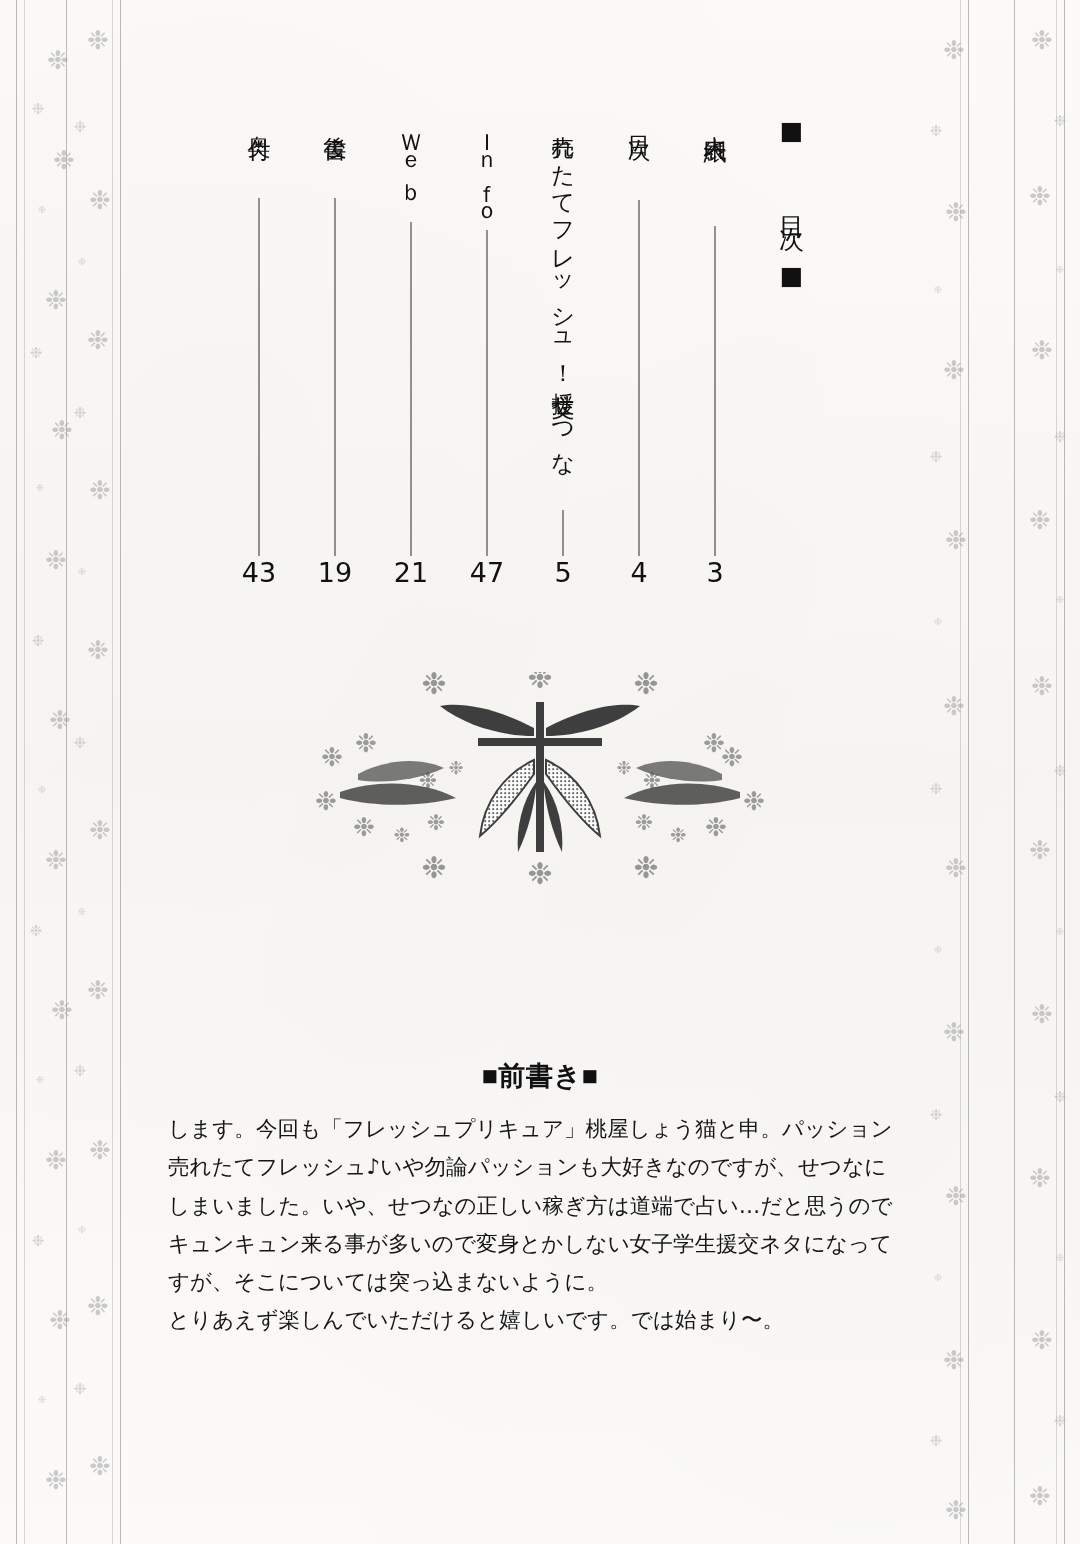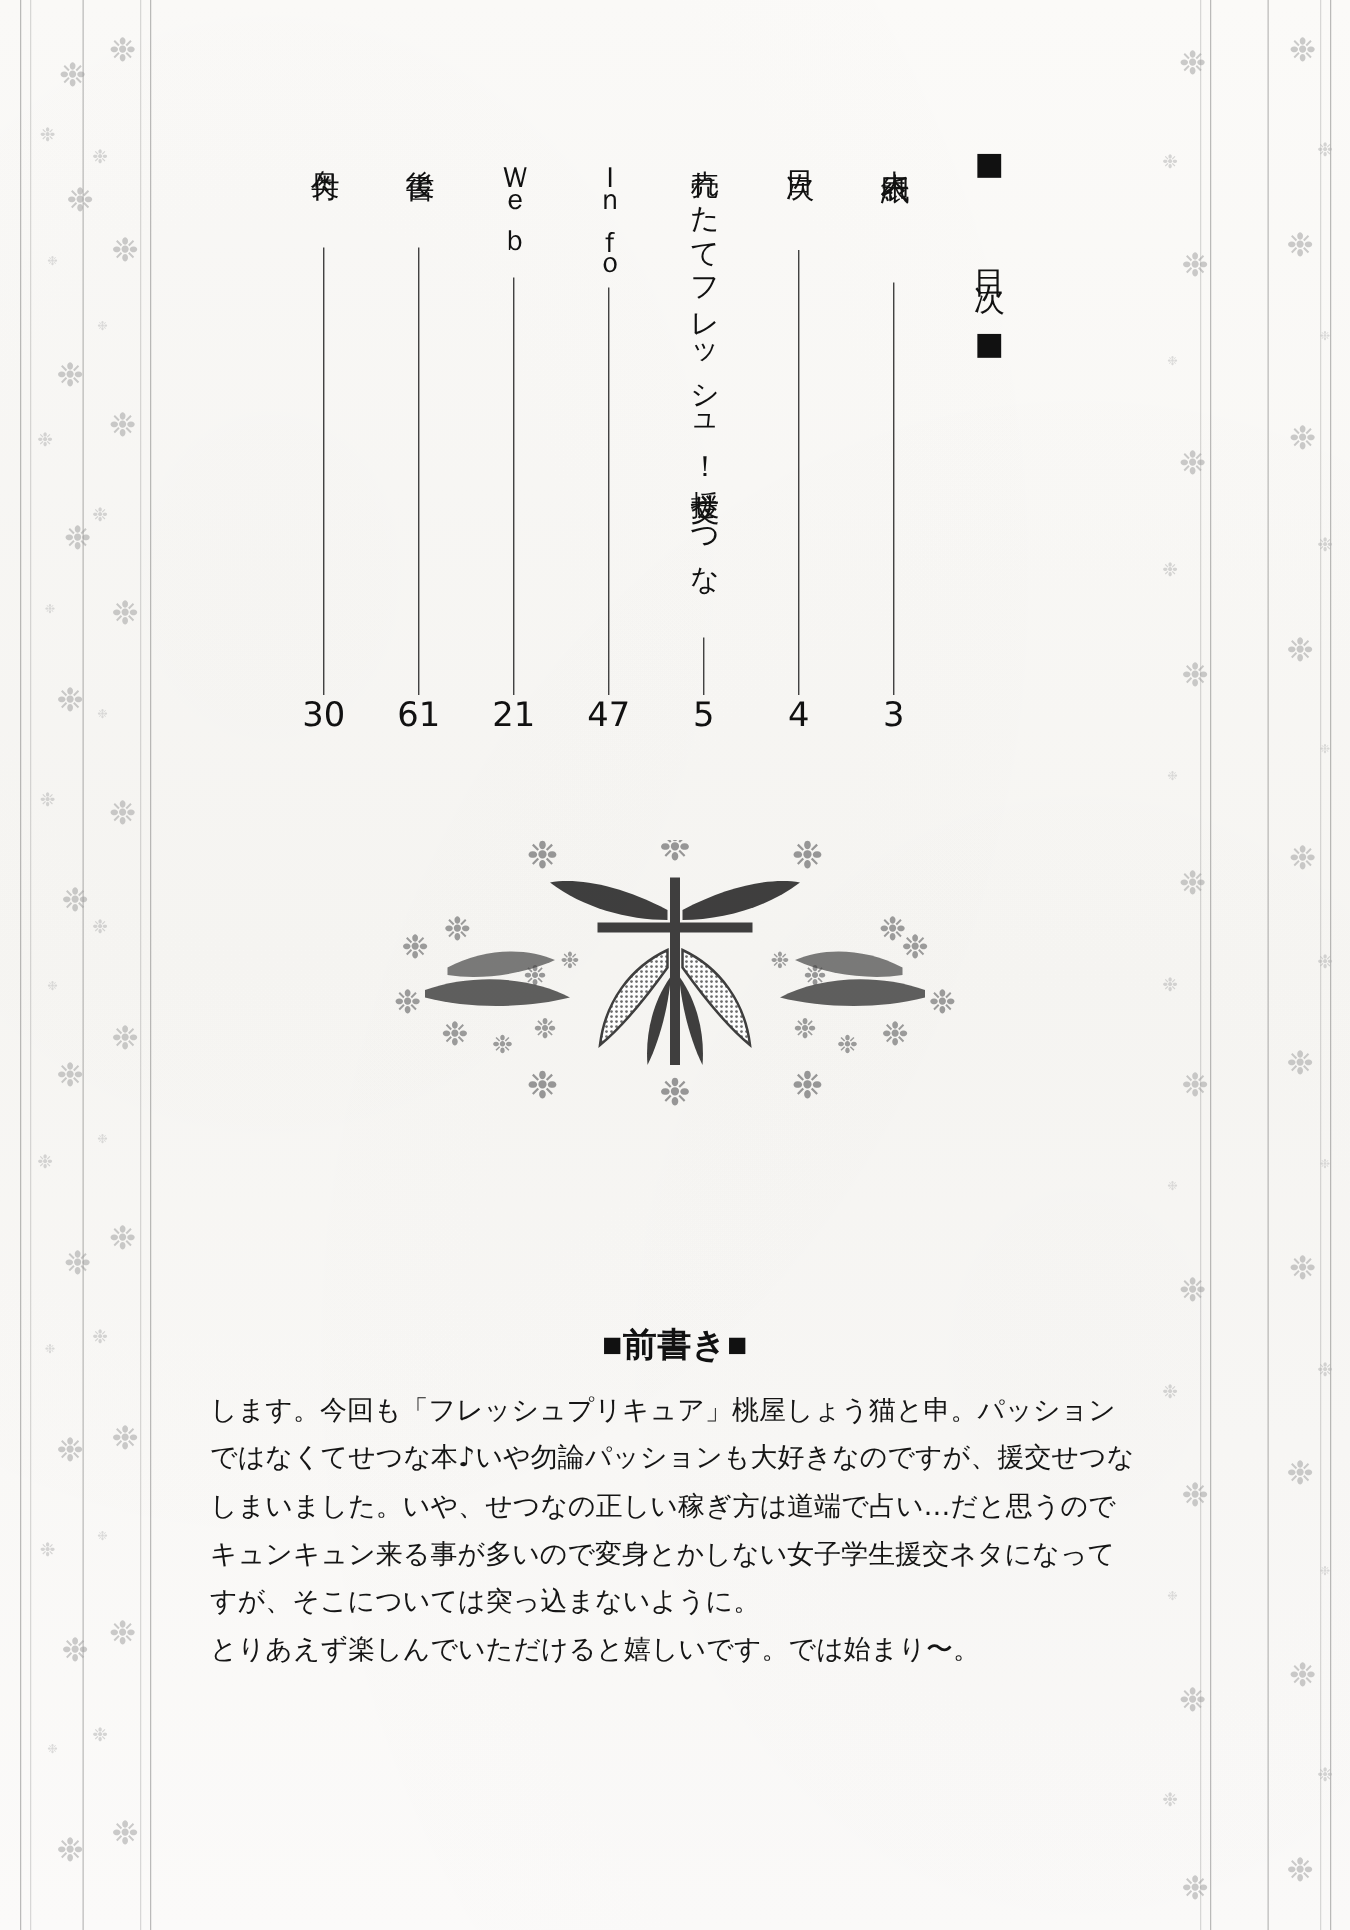--- a/index.html
+++ b/index.html
@@ -306,27 +306,27 @@
 
     <div class="toc-entry" style="left:388px">
       <span class="label">Ｗｅｂ</span>
       <span class="leader" style="top:104px; height:334px"></span>
       <span class="page-no">21</span>
     </div>
 
     <div class="toc-entry" style="left:312px">
       <span class="label">後書</span>
       <span class="leader" style="top:80px; height:358px"></span>
-      <span class="page-no">61</span>
+      <span class="page-no">19</span>
     </div>
 
     <div class="toc-entry" style="left:236px">
       <span class="label">奥付</span>
       <span class="leader" style="top:80px; height:358px"></span>
-      <span class="page-no">30</span>
+      <span class="page-no">43</span>
     </div>
 
   </div>
 </div>
 
 <svg class="ornament" viewBox="0 0 660 230" aria-hidden="true">
   <defs>
     <pattern id="dots" width="4" height="4" patternUnits="userSpaceOnUse">
       <rect width="4" height="4" fill="#ffffff"></rect>
       <circle cx="1.2" cy="1.2" r="1.1" fill="#5a5a5a"></circle>
@@ -385,19 +385,19 @@
       <text x="-96" y="38" font-size="22" transform="scale(-1,1)">❉</text>
       <text x="-116" y="-18" font-size="18" transform="scale(-1,1)">❉</text>
     </g>
   </g>
 </svg>
 
 <div class="preface">
   <div class="preface-head">■前書き■</div>
   <div class="preface-body">
     <p>します。今回も「フレッシュプリキュア」桃屋しょう猫と申。パッション</p>
-    <p>ではなくてせつな本♪いや勿論パッションも大好きなのですが、援交せつな</p>
+    <p>売れたてフレッシュ♪いや勿論パッションも大好きなのですが、せつなに</p>
     <p>しまいました。いや、せつなの正しい稼ぎ方は道端で占い…だと思うので</p>
     <p>キュンキュン来る事が多いので変身とかしない女子学生援交ネタになって</p>
     <p>すが、そこについては突っ込まないように。</p>
     <p>とりあえず楽しんでいただけると嬉しいです。では始まり〜。</p>
   </div>
 </div>
 
 </body></html>

